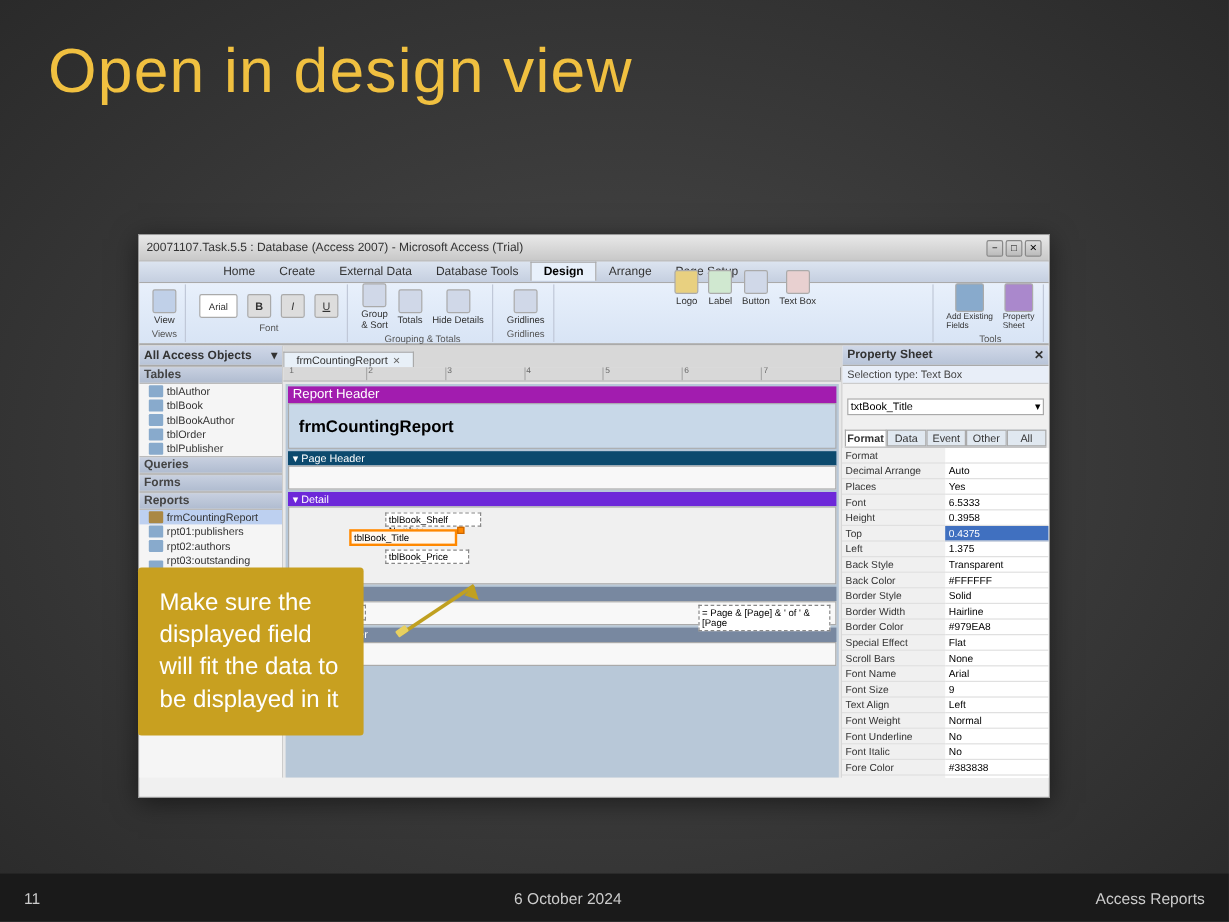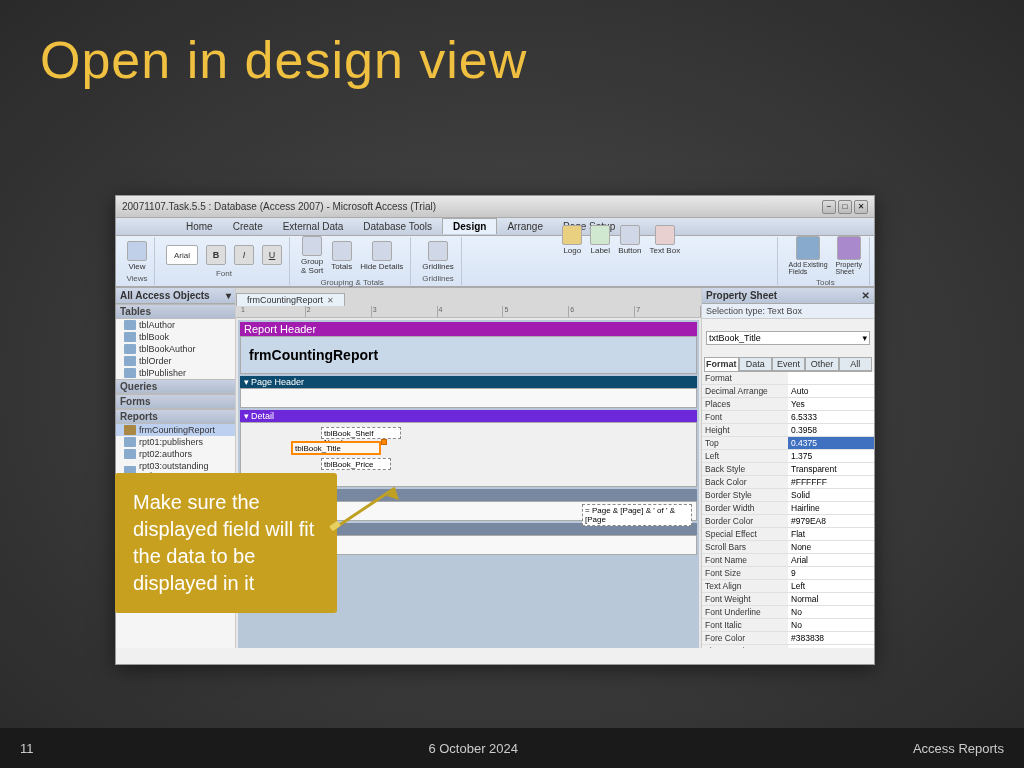--- a/index.html
+++ b/index.html
@@ -378,21 +378,21 @@
     .prop-table tr.highlighted td:last-child {
       background: #4070c0;
       color: white;
     }
 
     
     .callout-box {
       position: absolute;
       bottom: 155px;
       left: 115px;
-      width: 222px;
+      width: 188px;
       background: #c8a020;
       padding: 16px 18px;
       border-radius: 3px;
       color: white;
       font-size: 20px;
       line-height: 1.35;
       font-family: Arial, sans-serif;
       font-weight: 400;
     }
 

